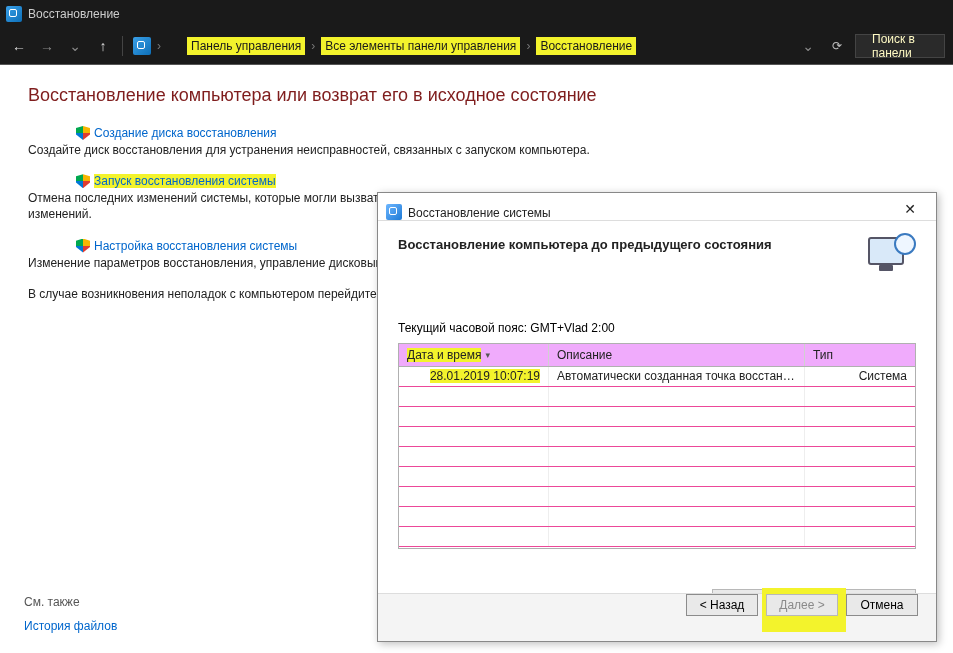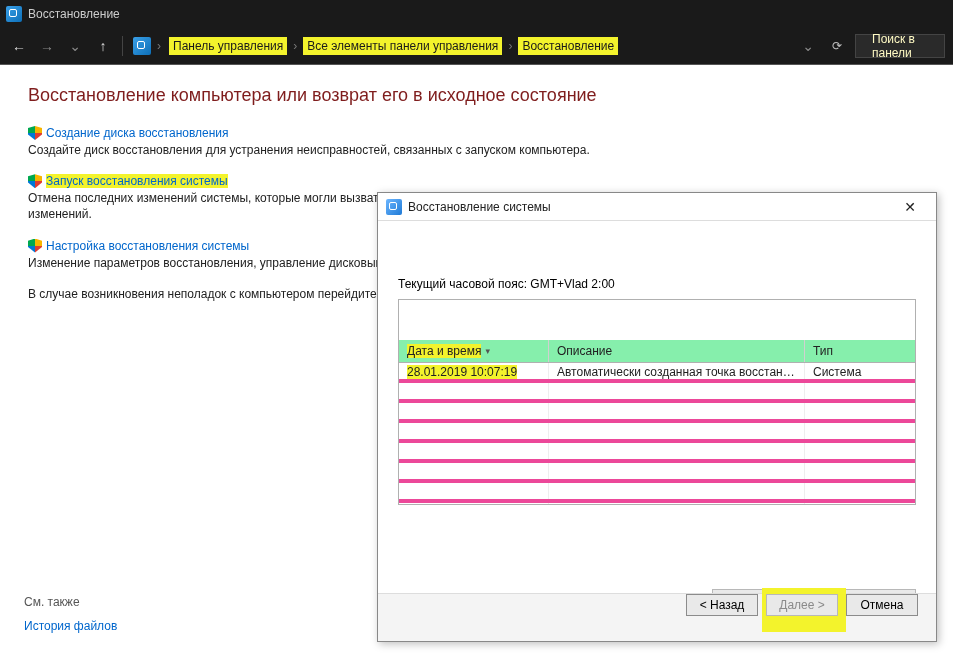--- a/index.html
+++ b/index.html
@@ -53,21 +53,21 @@
     background: linear-gradient(135deg,#3aa0e8,#0d6fb8);
     border-radius: 2px;
     margin-left: 2px;
     position:relative;
   }
   .addr-icon::after { content:""; position:absolute; left:4px; top:4px; width:6px;height:6px;border:1px solid #fff;border-radius:2px;}
   .breadcrumb {
     display: flex; align-items: center;
     height: 24px;
     gap: 6px;
-    margin-left: 2px;
+    margin-left: 20px;
     flex: 1;
   }
   .crumb {
     color: #1a1a1a;
     background: #f3f32c;
     padding: 2px 4px;
     font-size: 12px;
     cursor: pointer;
   }
   .crumb-sep { color: #777; }
@@ -108,21 +108,21 @@
     font-size: 12px;
     color: #222;
   }
   .content h1 {
     color: #7f1d1d;
     font-weight: 400;
     font-size: 18px;
     margin: 0 0 20px 0;
   }
   .entry { margin-bottom: 16px; }
-  .entry .link-row { display:flex; align-items:flex-start; gap:4px; }
+  .entry .link-row { display:flex; align-items:flex-start; gap:4px;margin-left:48px; }
   .shield {
     width: 14px; height: 14px; display:inline-block;
     background: conic-gradient(#f7b500 0 25%, #e03c31 0 50%, #0078d7 0 75%, #00a84f 0 100%);
     clip-path: polygon(50% 0, 100% 15%, 100% 60%, 50% 100%, 0 60%, 0 15%);
   }
   .entry a { color: #0066cc; text-decoration: none; cursor:pointer; }
   .entry .desc { color: #222; margin-top: 2px; line-height:1.35; }
   .entry .footnote { color:#0066cc; margin-top:2px; cursor:pointer; }
   .hl { background: #f3f32c; }
 
@@ -131,21 +131,21 @@
     position: absolute;
     left: 377px; top: 192px;
     width: 560px; height: 450px;
     background: #fff;
     border: 1px solid #888;
     box-shadow: 2px 2px 8px rgba(0,0,0,.25);
     display:flex; flex-direction:column;
   }
   .dlg-title {
     height: 28px;
-    display: flex; align-items:center;
+    display: flex; align-items:flex-end;
     padding: 0 8px;
     border-bottom: 1px solid #ddd;
     gap: 6px;
   }
   .dlg-title .t { flex:1; font-size:12px; color:#222; }
   .dlg-close {
     width: 36px; height: 22px;
     display:flex;align-items:center;justify-content:center;
     cursor:pointer; font-size:14px; color:#222;
   }
@@ -184,36 +184,36 @@
     border: 1px solid #b0b0b0;
     height: 206px;
     overflow:hidden;
   }
   .thead, .trow {
     display:grid;
     grid-template-columns: 150px 1fr 110px;
     font-size:12px;
   }
   .thead {
-    background:#86efac;
+    background:#f0abfc;
     border-bottom: 1px solid #b0b0b0;
-    margin-top: 40px;
   }
   .th {
     padding: 4px 8px;
     border-right: 1px solid #d0d0d0;
     display:flex; align-items:center; gap:4px;
     cursor:pointer;
     color:#222;
   }
   .th:last-child { border-right:none; }
   .sort-arrow { font-size:9px; color:#555; }
   .trow {
-    border-bottom: 4px solid #ec4899;
+    border-bottom: 1px solid #ec4899;
     height: 20px;
+    text-align: right;
   }
   .td {
     padding: 2px 8px;
     border-right: 1px solid #eee;
     white-space:nowrap; overflow:hidden; text-overflow:ellipsis;
     color:#222;
   }
   .td:last-child{border-right:none;}
   .search-affected {
     position:absolute;
@@ -323,20 +323,28 @@
   </div>
 </div>
 
 <div class="dialog">
   <div class="dlg-title">
     <span class="dlg-icon"></span>
     <span class="t">Восстановление системы</span>
     <span class="dlg-close">✕</span>
   </div>
   <div class="dlg-body">
+    <div class="dlg-head-row">
+      <div class="heading">Восстановление компьютера до предыдущего состояния</div>
+      <div class="restore-ico">
+        <div class="mon"></div>
+          <div class="stand"></div>
+          <div class="clk"></div>
+      </div>
+    </div>
     <div class="tz">Текущий часовой пояс: GMT+Vlad 2:00</div>
 
     <div class="table">
       <div class="thead">
         <div class="th">
           <span class="hl">Дата и время</span>
           <span class="sort-arrow">▾</span>
         </div>
         <div class="th">Описание</div>
         <div class="th">Тип</div>

